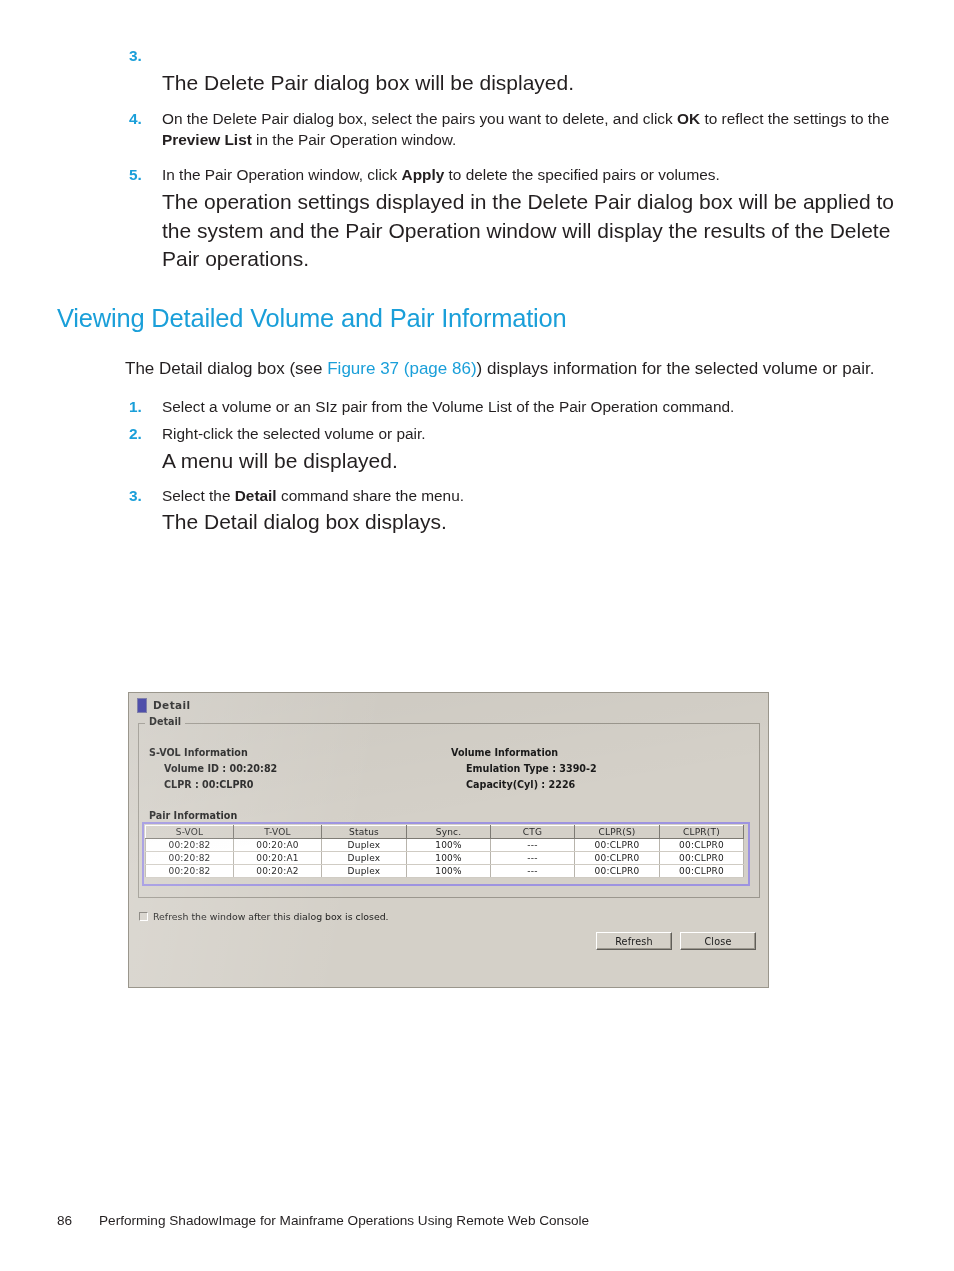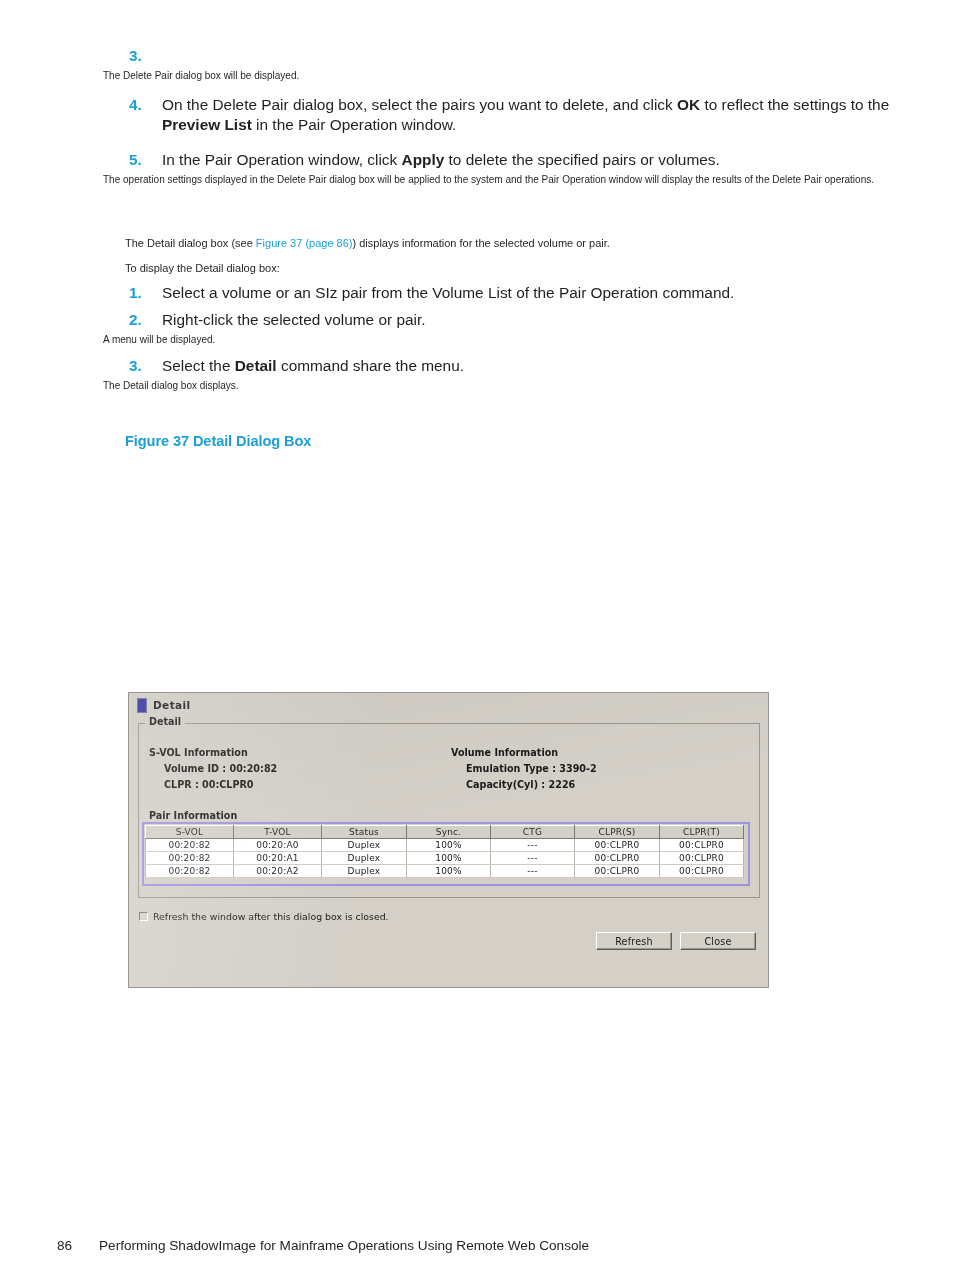--- a/index.html
+++ b/index.html
@@ -29,28 +29,29 @@
     font-weight:bold;
     font-size:15.4px;
     line-height:1.36;
     width:33px;
     flex:0 0 33px;
     padding-left:72px;
     box-sizing:content-box;
   }
   .litext { flex:1 1 auto; font-size:15.4px; line-height:1.36; }
   .cont {
-    margin-left:46px;
-    font-size:10px;
+    margin-left:105px;
+    font-size:21px;
     line-height:1.36;
   }
   .indent-para {
     margin-left:68px;
-    font-size:11px;
+    font-size:17px;
     line-height:1.36;
+    margin-top:6px;
   }
   b, .bold { font-weight:bold; }
 
   h1.section-title {
     color:#1a9fd9;
     font-size:25.5px;
     font-weight:normal;
     margin:0;
     line-height:1.1;
     letter-spacing:-0.2px;
@@ -62,21 +63,21 @@
     color:#1a9fd9;
     font-weight:bold;
     font-size:14.6px;
     letter-spacing:-0.1px;
   }
 
   
   .footer {
     position:absolute;
     left:57px;
-    bottom:18px;
+    bottom:43px;
     font-size:13.6px;
     color:#231f20;
     display:flex;
     align-items:flex-end;
   }
   .footer .pgnum { width:42px; flex:0 0 42px; }
 
   
   .shot {
     position:absolute;
@@ -282,30 +283,30 @@
     <div class="litem">
       <div class="linum">5.</div>
       <div class="litext">
         <span>In the Pair Operation window, click </span><b>Apply</b><span> to delete the specified pairs or volumes.</span>
       </div>
     </div>
     <div class="cont">The operation settings displayed in the Delete Pair dialog box will be applied to the system and the Pair Operation window will display the results of the Delete Pair operations.</div>
 
     <div style="height:30px"></div>
 
+    <h1 class="section-title">Viewing Detailed Volume and Pair Information</h1>
 
     <div style="height:19px"></div>
 
     <div class="indent-para">
       <span>The Detail dialog box (see </span><a class="xref" style="text-decoration:none" href="#">Figure 37 (page 86)</a><span>) displays information for the selected volume or pair.</span>
     </div>
 
     <div style="height:10px"></div>
 
-    <div class="indent-para">To display the Detail dialog box:</div>
 
     <div style="height:7px"></div>
 
     <div class="litem">
       <div class="linum">1.</div>
       <div class="litext">
         <span>Select a volume or an SIz pair from the Volume List of the Pair Operation command.</span>
       </div>
     </div>
 
@@ -327,21 +328,20 @@
         <span>Select the </span><b>Detail</b><span> command share the menu.</span>
       </div>
     </div>
     <div class="cont">The Detail dialog box displays.</div>
 
     <div style="height:18px"></div>
 
 
     <div style="height:22px"></div>
 
-    <div class="fig-caption" style="margin-left:68px">Figure 37 Detail Dialog Box</div>
   </div>
 
   <div class="shot">
 
     <div class="shot-titlebar">
       <div class="win-icon"></div>
       <div class="win-title">Detail</div>
     </div>
 
     <div class="groupbox"></div>

